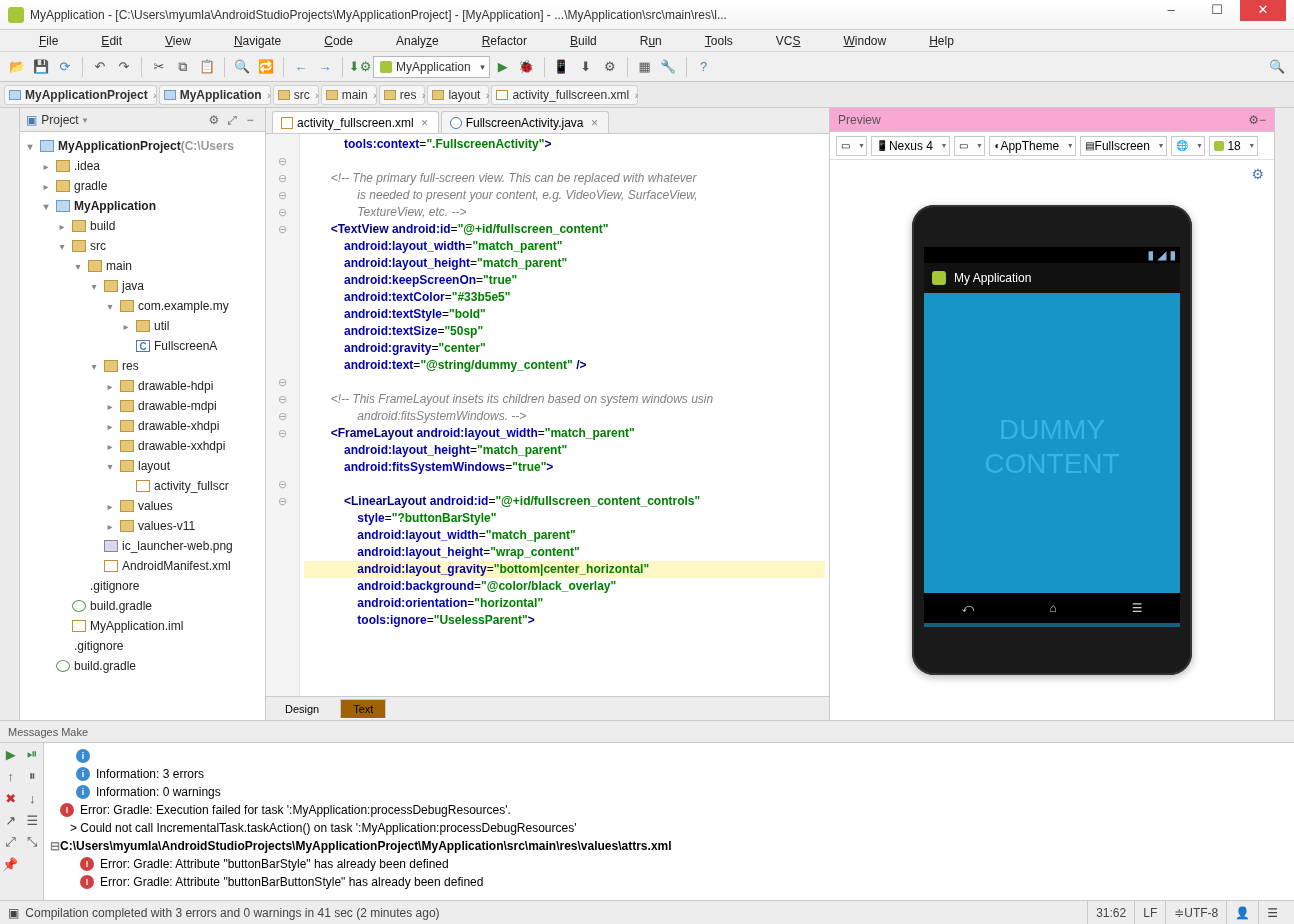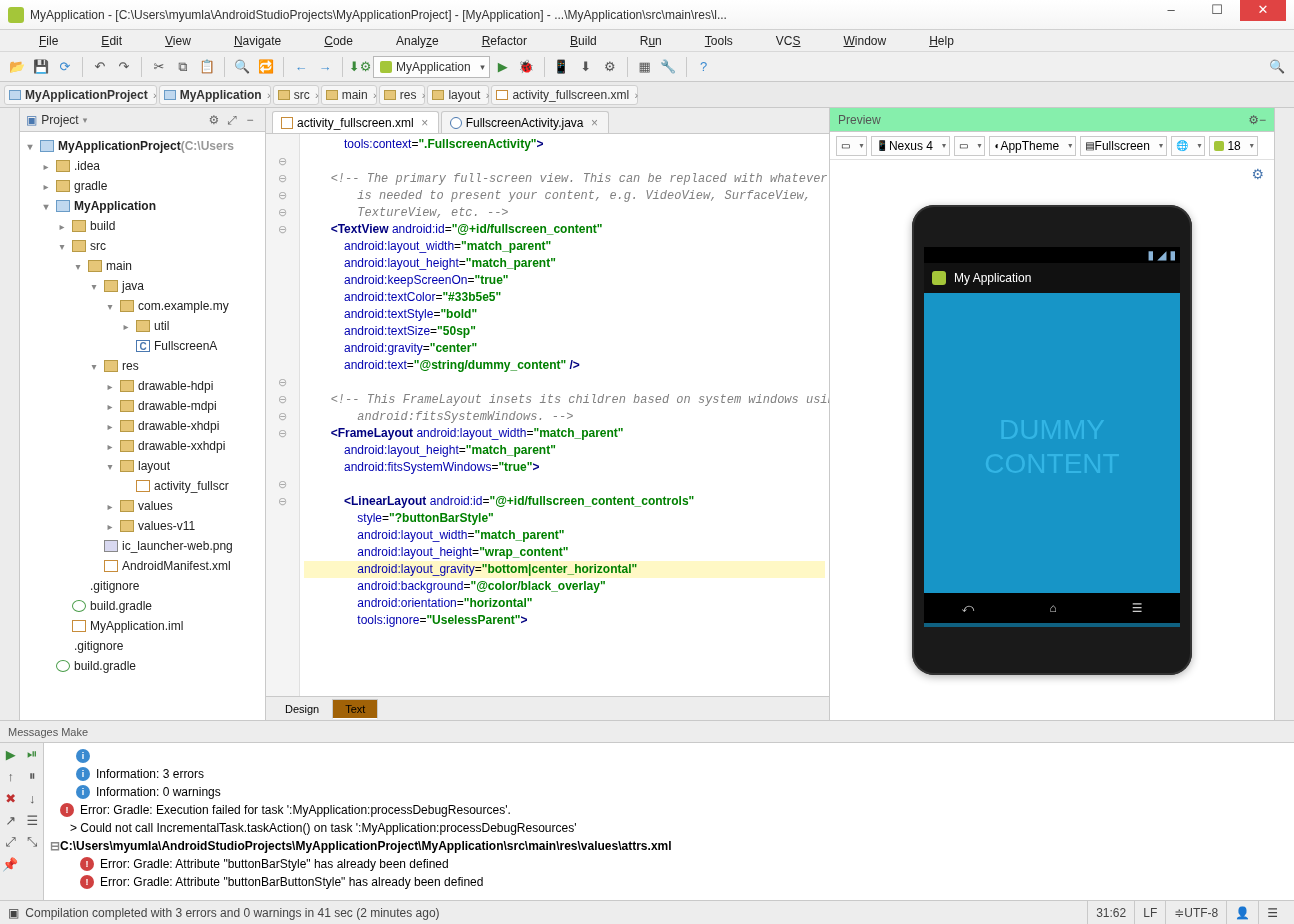--- a/index.html
+++ b/index.html
@@ -56,30 +56,30 @@
 .tabs { height:26px; background:#ededed; border-bottom:1px solid #c9c9c9; display:flex; align-items:flex-end; padding-left:6px; }
 .tab { height:22px; padding:0 8px; display:flex; align-items:center; background:#fff; border:1px solid #c9c9c9; border-bottom:none; margin-right:2px; font-size:11px; border-radius:3px 3px 0 0; }
 .tab.inact { background:#f4f4f4; }
 .tab .ticn { width:12px; height:12px; margin-right:4px; }
 .tab .tx { width:10px; text-align:center; color:#888; margin-left:6px; }
 .code { flex:1; display:flex; overflow:hidden; font-family:Consolas,monospace; font-size:12px; line-height:17px; }
 .gutter { width:34px; background:#f4f4f4; border-right:1px solid #e0e0e0; padding-top:2px; }
 .gln { height:17px; text-align:center; color:#aaa; font-size:11px; }
 .src { flex:1; padding:2px 4px; white-space:pre; overflow:hidden; }
 .src .tag { color:#000080; font-weight:bold; }
-.src .attr { color:#0000b0; font-weight:normal; }
+.src .attr { color:#0000b0; font-weight:bold; }
 .src .val { color:#008000; font-weight:bold; }
-.src .cmt { color:#808080; font-style:italic;font-family:Liberation Mono, monospace; }
+.src .cmt { color:#808080; font-style:italic; }
 .src .hl { background:#fff8c5; }
-.designtabs { height:24px; background:#ededed; border-top:1px solid #c9c9c9; display:flex; align-items:center; padding-left:6px; }
+.designtabs { height:24px; background:#ededed; border-top:1px solid #c9c9c9; display:flex; align-items:center; padding-left:6px;gap:8px; }
 .dtab { height:20px; padding:0 12px; display:flex; align-items:center; font-size:11px; border:1px solid transparent; }
 .dtab.act { background:#a16207; border:1px solid #c9c9c9; border-bottom-color:#fff; }
 
 .preview { width:445px; background:#fff; border-left:1px solid #c9c9c9; display:flex; flex-direction:column; }
-.prevhead { height:24px; background:#86efac; border-bottom:1px solid #c9c9c9; display:flex; align-items:center; padding:0 8px; font-size:11px; color:#555; }
+.prevhead { height:24px; background:#f9a8d4; border-bottom:1px solid #c9c9c9; display:flex; align-items:center; padding:0 8px; font-size:11px; color:#555; }
 .prevtb { height:28px; border-bottom:1px solid #e0e0e0; display:flex; align-items:center; padding:0 6px; gap:4px; }
 .pcombo { height:20px; border:1px solid #c9c9c9; padding:0 16px 0 4px; font-size:10px; display:flex; align-items:center; position:relative; background:#fdfdfd; }
 .pcombo::after { content:"▾"; position:absolute; right:3px; font-size:8px; color:#666; }
 .device { flex:1; display:flex; align-items:center; justify-content:center; background:#fff; position:relative; }
 .gearline { position:absolute; top:6px; right:10px; color:#4a78b0; font-size:14px; }
 .phone { width:280px; height:470px; background:#1a1a1a; border-radius:22px; padding:42px 12px 48px 12px; box-shadow:inset 0 0 0 2px #333,0 2px 8px rgba(0,0,0,.3); position:relative; }
 .phone::after { content:""; position:absolute; bottom:12px; left:0; right:0; display:flex; justify-content:center; }
 .navkeys { position:absolute; bottom:52px; left:12px; right:12px; height:30px; background:#000; display:flex; justify-content:space-around; align-items:center; color:#ccc; font-size:14px; }
 .screen { width:100%; height:100%; background:#1795c7; display:flex; flex-direction:column; position:relative; }
 .statusb { height:16px; background:#000; color:#8ab4d8; font-size:9px; display:flex; justify-content:flex-end; align-items:center; padding:0 4px; gap:3px; }

